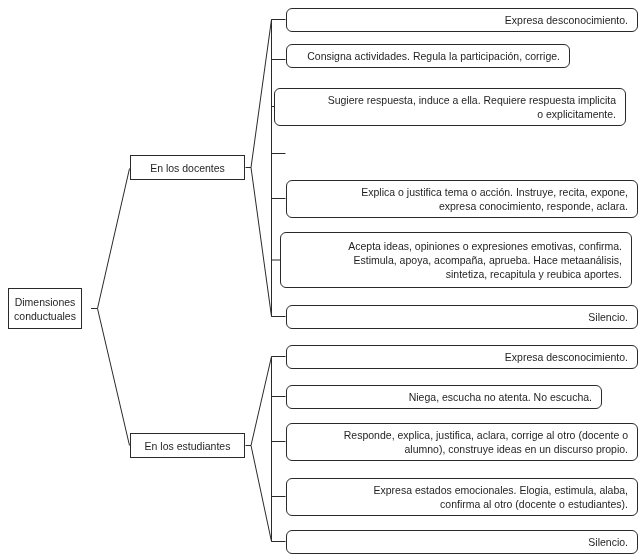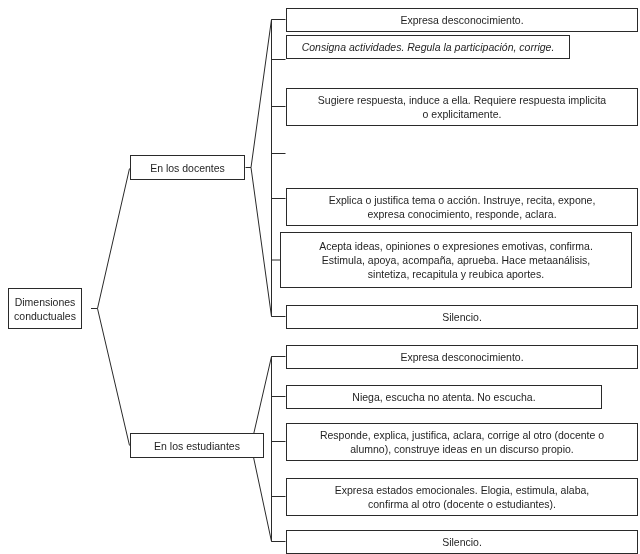--- a/index.html
+++ b/index.html
@@ -32,21 +32,22 @@
     border:1px solid var(--border);
     background:var(--bg);
     display:flex;
     align-items:center;
     font-size:10.5px;
     line-height:14px;
   }
   .leaf{
     padding:4px 9px;
     justify-content:flex-start;
-    text-align:center;
+    text-align:right;
+    border-radius:6px;
   }
   .branch,.root{
     justify-content:center;
     text-align:center;
     padding:2px 4px;
   }
   .node span{
     white-space:pre-line;
     display:block;
     width:100%;
@@ -82,38 +83,38 @@
   </svg>
 
   <div class="node root" style="left:8px;top:288px;width:74px;min-height:41px;">
     <span>Dimensiones
 conductuales</span>
   </div>
 
   <div class="node branch" style="left:130px;top:155px;width:115px;min-height:25px;">
     <span>En los docentes</span>
   </div>
-  <div class="node branch" style="left:130px;top:433px;width:134px;min-height:25px;">
+  <div class="node branch" style="left:130px;top:433px;width:115px;min-height:25px;">
     <span>En los estudiantes</span>
   </div>
 
   <div class="node leaf" style="left:286px;top:8px;width:352px;min-height:23px;">
     <span>Expresa desconocimiento.</span>
   </div>
-  <div class="node leaf" style="left:286px;top:35px;width:284px;min-height:23px;font-style:italic;">
+  <div class="node leaf" style="left:286px;top:44px;width:284px;min-height:23px;">
     <span>Consigna actividades. Regula la participación, corrige.</span>
   </div>
-  <div class="node leaf" style="left:286px;top:88px;width:352px;min-height:37px;">
+  <div class="node leaf" style="left:274px;top:88px;width:352px;min-height:37px;">
     <span>Sugiere respuesta, induce a ella. Requiere respuesta implicita
 o explicitamente.</span>
   </div>
   <div class="node leaf" style="left:286px;top:142px;width:352px;min-height:23px;margin-top:48px;">
     <span>Indaga, explora.</span>
   </div>
-  <div class="node leaf" style="left:286px;top:180px;width:352px;min-height:37px;margin-top:8px;">
+  <div class="node leaf" style="left:286px;top:180px;width:352px;min-height:37px;">
     <span>Explica o justifica tema o acción. Instruye, recita, expone,
 expresa conocimiento, responde, aclara.</span>
   </div>
   <div class="node leaf" style="left:280px;top:232px;width:352px;min-height:56px;">
     <span>Acepta ideas, opiniones o expresiones emotivas, confirma.
 Estimula, apoya, acompaña, aprueba. Hace metaanálisis,
 sintetiza, recapitula y reubica aportes.</span>
   </div>
   <div class="node leaf" style="left:286px;top:305px;width:352px;min-height:23px;">
     <span>Silencio.</span>

